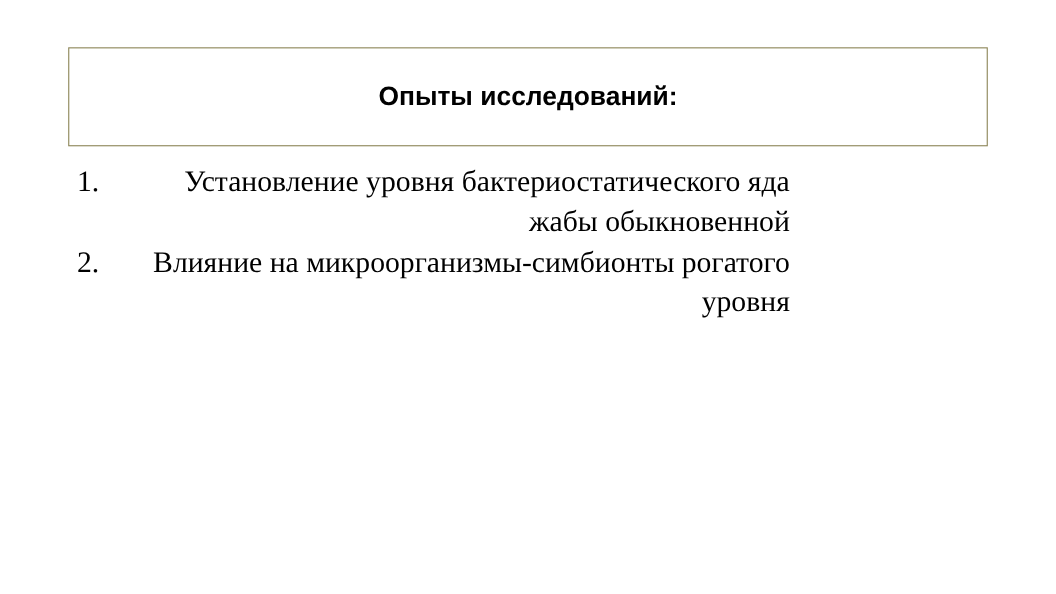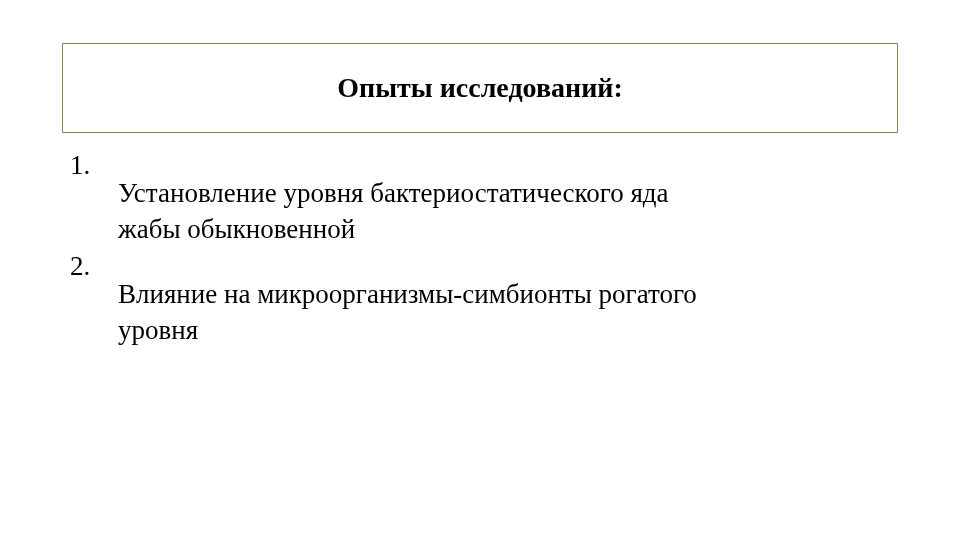--- a/index.html
+++ b/index.html
@@ -26,22 +26,22 @@
     top: 43px;
     width: 836px;
     height: 90px;
     border: 1px solid #8b8455;
     box-sizing: border-box;
     display: flex;
     align-items: center;
     justify-content: center;
   }
   .title-text {
-    font-family: Liberation Serif, serif;
-    font-size: 28px;
+    font-family: Liberation Sans, sans-serif;
+    font-size: 24px;
     font-weight: bold;
     color: #000000;
     text-align: center;
     line-height: 1.2;
   }
   .body-list {
     position: absolute;
     left: 62px;
     top: 148px;
     width: 700px;
@@ -59,23 +59,22 @@
   .item-marker {
     flex: 0 0 auto;
     width: 56px;
     text-align: left;
     padding-left: 8px;
     box-sizing: border-box;
     font-size: 27px;
   }
   .item-text {
     flex: 1 1 auto;
-    text-align: left;
+    text-align: right;
     max-width: 600px;
-    margin-top: 28px;
   }
 </style>
 </head>
 <body>
 
 <div class="slide">
 
   <div class="title-box">
     <div class="title-text">Опыты исследований:</div>
   </div>

